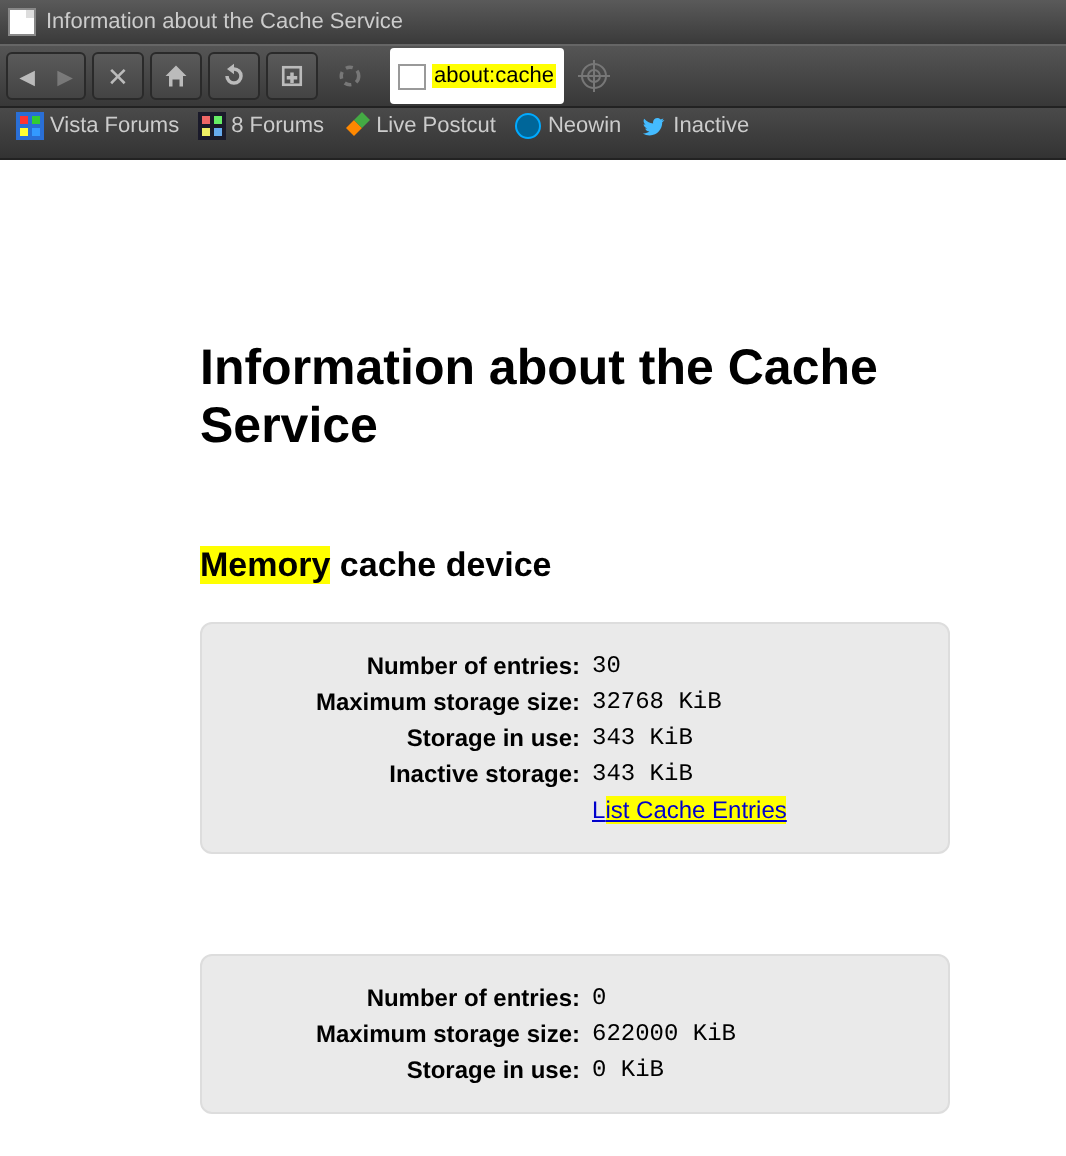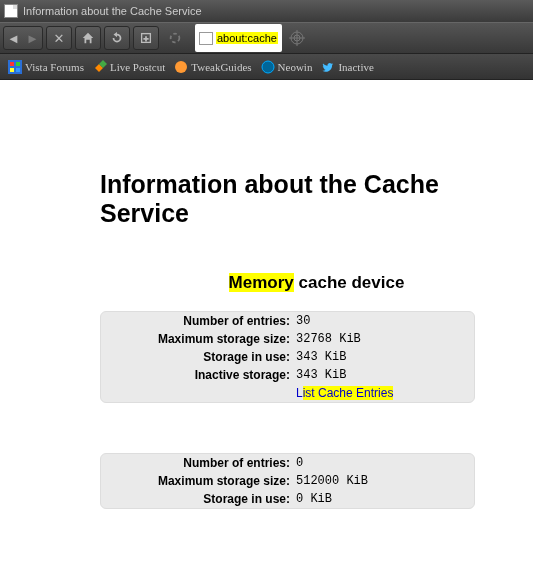--- a/index.html
+++ b/index.html
@@ -13,36 +13,36 @@
   .tbtn { width: 26px; height: 24px; background: linear-gradient(#5a5a5a,#444); border: 1px solid #2a2a2a; border-radius: 3px; display: flex; align-items: center; justify-content: center; cursor: pointer; color: #bbb; font-size: 13px; }
   .tbtn-double { width: 40px; display: flex; justify-content: space-around; }
   .tbtn svg { width: 14px; height: 14px; fill: #bbb; }
   .addr { flex: 1; display: flex; align-items: center; margin-left: 4px; }
   .addr-inner { background: #fff; height: 20px; display: flex; align-items: center; padding: 14px 4px; font-size: 11px; border-radius: 2px; }
   .addr-inner .page-icon { width: 14px; height: 13px; background: #fff; border: 1px solid #999; margin-right: 3px; }
   .addr-text { background: #ffff00; padding: 0 1px; }
   .addr-target { width: 18px; height: 18px; margin-left: 6px; display:flex; align-items:center; justify-content:center; }
   .addr-target svg { width:16px; height:16px; }
   
-  .bookbar { background: linear-gradient(#4a4a4a,#333); height: 26px; display: flex; align-items: center; padding: 0 5px; gap: 3px; border-bottom: 1px solid #222; font-size: 11px; color: #ccc; font-family: Liberation Serif, serif; }
+  .bookbar { background: linear-gradient(#4a4a4a,#333); height: 26px; display: flex; align-items: flex-start; padding: 0 5px; gap: 3px; border-bottom: 1px solid #222; font-size: 11px; color: #ccc; }
   .bm { display: flex; align-items: center; gap: 3px; cursor: pointer; padding: 2px 3px; white-space: nowrap; }
   .bm-icon { width: 14px; height: 14px; display: flex; align-items: center; justify-content: center; }
   
   .content { background: #fff; padding: 0 0 0 0; }
   .inner { padding: 90px 0 0 100px; }
   
   h1 { font-size: 25px; font-weight: bold; font-family: Arial, sans-serif; margin-bottom: 45px; }
-  h2 { font-size: 17px; font-weight: bold; margin-bottom: 18px; text-align: center; }
+  h2 { font-size: 17px; font-weight: bold; margin-bottom: 18px; }
   .hl { background: #ffff00; }
   
-  .device-box { background: #eaeaea; border: 1px solid #ddd; border-radius: 6px; padding: 0 0; margin-bottom: 50px; width: 375px; }
+  .device-box { background: #eaeaea; border: 1px solid #ddd; border-radius: 6px; padding: 12px 0; margin-bottom: 50px; width: 375px; }
   .row { display: flex; font-size: 12px; line-height: 1.5; }
   .row .lbl { width: 195px; text-align: right; font-weight: bold; padding-right: 6px; }
   .row .val { font-family: "Courier New", monospace; font-size: 12px; }
-  .row .link { color: #0000cc; cursor: pointer; }
+  .row .link { color: #0000cc; text-decoration: underline; cursor: pointer; }
   .row .link .hl2 { background: #ffff00; }
 </style>
 </head>
 <body>
 
 <div class="titlebar">
   <span class="page-icon"></span>
   <span>Information about the Cache Service</span>
 </div>
 
@@ -100,33 +100,37 @@
           <rect x="8" y="2" width="4" height="4" fill="#3c3"></rect>
           <rect x="2" y="8" width="4" height="4" fill="#ff3"></rect>
           <rect x="8" y="8" width="4" height="4" fill="#39f"></rect>
         </svg>
       </span>
     <span>Vista Forums</span>
   </div>
   <div class="bm">
     <span class="bm-icon">
         <svg viewBox="0 0 14 14">
+          <rect width="14" height="14" fill="#1a1a2a"></rect>
+          <rect x="2" y="2" width="4" height="4" fill="#e66"></rect>
+          <rect x="8" y="2" width="4" height="4" fill="#6e6"></rect>
+          <rect x="2" y="8" width="4" height="4" fill="#ee6"></rect>
+          <rect x="8" y="8" width="4" height="4" fill="#6ae"></rect>
+        </svg>
+      </span>
+    <span>8 Forums</span>
+  </div>
+  <div class="bm">
+    <span class="bm-icon">
+        <svg viewBox="0 0 14 14">
           <path d="M2 8 L6 4 L10 8 L6 12 Z" fill="#f80"></path>
           <path d="M6 4 L10 0 L14 4 L10 8 Z" fill="#4a4"></path>
         </svg>
       </span>
     <span>Live Postcut</span>
-  </div>
-  <div class="bm">
-    <span class="bm-icon">
-        <svg viewBox="0 0 14 14">
-          <circle cx="7" cy="7" r="6" fill="#f93"></circle>
-        </svg>
-      </span>
-    <span>TweakGuides</span>
   </div>
   <div class="bm">
     <span class="bm-icon">
         <svg viewBox="0 0 14 14">
           <circle cx="7" cy="7" r="6" fill="#069" stroke="#0af" stroke-width="1"></circle>
         </svg>
       </span>
     <span>Neowin</span>
   </div>
   <div class="bm">
@@ -167,21 +171,21 @@
         </div>
     </div>
 
     <div class="device-box">
       <div class="row">
           <div class="lbl">Number of entries:</div>
           <div class="val">0</div>
         </div>
       <div class="row">
           <div class="lbl">Maximum storage size:</div>
-          <div class="val">512000 KiB</div>
+          <div class="val">622000 KiB</div>
         </div>
       <div class="row">
           <div class="lbl">Storage in use:</div>
           <div class="val">0 KiB</div>
         </div>
 
     </div>
   </div>
 </div>
 

